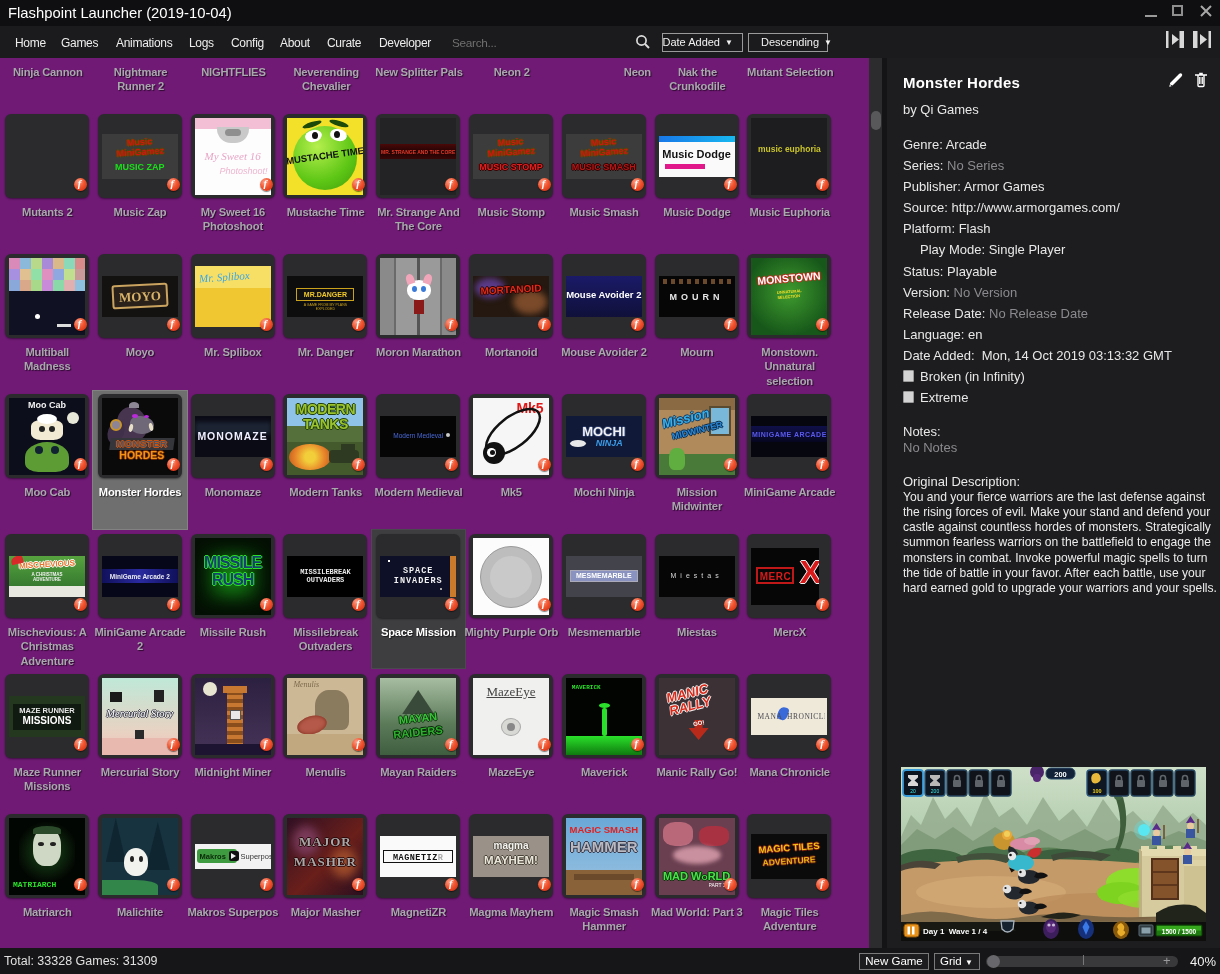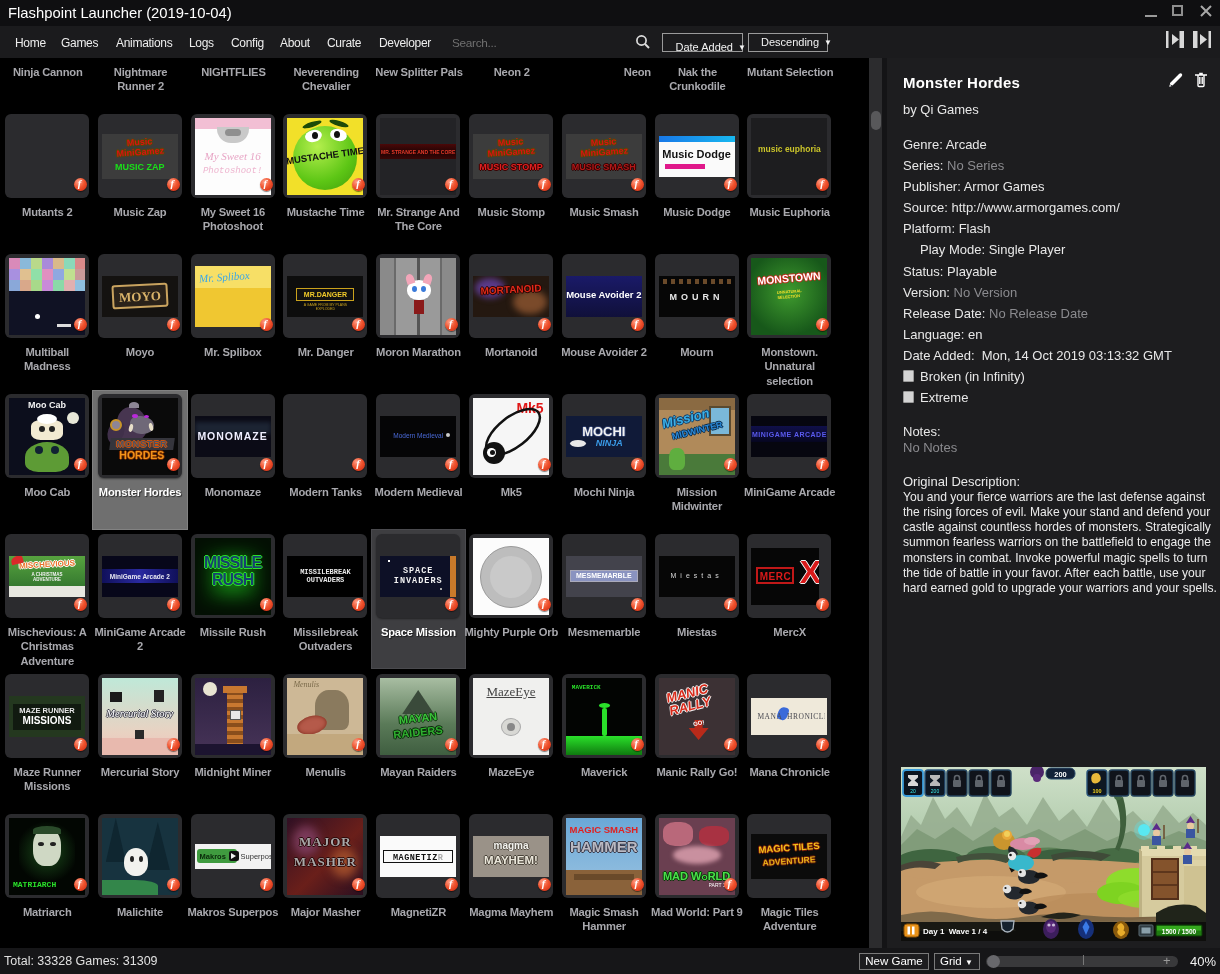--- a/index.html
+++ b/index.html
@@ -1,20 +1,20 @@
 <!DOCTYPE html>
 <html><head><meta charset="utf-8"><style>
 *{margin:0;padding:0;box-sizing:border-box;}
 html,body{width:1220px;height:974px;overflow:hidden;background:#242427;font-family:"Liberation Sans",sans-serif;}
 .abs{position:absolute;}
 #titlebar{left:0;top:0;width:1220px;height:26px;background:#0f0f11;}
 #titletxt{left:8px;top:5px;font-size:14.8px;color:#fff;}
 #menubar{left:0;top:26px;width:1220px;height:32px;background:#1b1b1d;}
 .mitem{top:36px;font-size:12px;letter-spacing:-0.3px;color:#ededed;}
-#browse{left:0;top:58px;width:882px;height:890px;background:#000000;overflow:hidden;}
+#browse{left:0;top:58px;width:882px;height:890px;background:#701a75;overflow:hidden;}
 #sidebar{left:887px;top:58px;width:333px;height:890px;background:#1d1d1f;overflow:hidden;}
 #divider{left:882px;top:58px;width:5px;height:890px;background:#141416;}
 #statusbar{left:0;top:948px;width:1220px;height:26px;background:#161618;}
 .tile{width:84px;height:84px;background:#2b2b2e;border-radius:6px;overflow:hidden;box-shadow:0 1px 2px rgba(0,0,0,0.45);}
 .lbl{font-weight:bold;font-size:11.2px;letter-spacing:-0.2px;line-height:14.4px;color:#a8a8ad;text-align:center;text-shadow:1px 1px 1px rgba(0,0,0,0.6);white-space:nowrap;}
 .lblw{color:#fff;}
 .badge{position:absolute;width:13px;height:13px;border-radius:50%;background:radial-gradient(circle at 35% 30%,#ff9f88,#f05530 45%,#d93417 80%);box-shadow:0 1px 1px rgba(0,0,0,.5);}
 .badge span{position:absolute;left:3.8px;top:-0.5px;color:#fff;font-size:10.5px;font-style:italic;font-weight:bold;font-family:"Liberation Serif",serif;}
 .sel{background:#6f6f6f;outline:1px solid #828282;}
 .hov{background:#3e3e41;outline:1px solid #4a4a4e;}
@@ -38,21 +38,21 @@
 <div class="abs mitem" style="left:189px;">Logs</div>
 <div class="abs mitem" style="left:231px;">Config</div>
 <div class="abs mitem" style="left:280px;">About</div>
 <div class="abs mitem" style="left:327px;">Curate</div>
 <div class="abs mitem" style="left:379px;">Developer</div>
 <div class="abs" style="left:452px;top:36px;font-size:11.8px;letter-spacing:-0.3px;color:#707070;">Search...</div>
 <svg class="abs" style="left:635px;top:34px" width="16" height="16">
     <circle cx="6.5" cy="6.5" r="4.6" fill="none" stroke="#dcdcdc" stroke-width="1.7"></circle>
     <line x1="10" y1="10" x2="14" y2="14" stroke="#dcdcdc" stroke-width="2"></line>
   </svg>
-<div class="abs" style="left:661.5px;top:33px;width:81px;height:19px;border:1px solid #9a9a9a;background:#1b1b1d;color:#f2f2f2;font-size:11px;line-height:26px;padding-left:13px;white-space:nowrap;">Date Added<span style="font-size:8px;position:relative;top:-1px;margin-left:5px;">▼</span></div>
+<div class="abs" style="left:661.5px;top:33px;width:81px;height:19px;border:1px solid #9a9a9a;background:#1b1b1d;color:#f2f2f2;font-size:11px;line-height:17px;padding-left:0;white-space:nowrap;">Date Added<span style="font-size:8px;position:relative;top:-1px;margin-left:5px;">▼</span></div>
 <div class="abs" style="left:748px;top:33px;width:80px;height:19px;border:1px solid #9a9a9a;background:#1b1b1d;color:#f2f2f2;font-size:11px;line-height:17px;padding-left:12px;white-space:nowrap;">Descending<span style="font-size:8px;position:relative;top:-1px;margin-left:5px;">▼</span></div>
 <svg class="abs" style="left:1166px;top:31px" width="18" height="17">
     <rect x="0" y="0" width="2.5" height="17" fill="#d8d8d8"></rect>
     <path d="M6 3 L13 8.5 L6 14 Z" fill="#d8d8d8"></path>
     <rect x="13.5" y="0" width="4.5" height="17" fill="#d8d8d8"></rect>
   </svg>
 <svg class="abs" style="left:1193px;top:31px" width="18" height="17">
     <rect x="0" y="0" width="4.5" height="17" fill="#d8d8d8"></rect>
     <path d="M7 3 L14 8.5 L7 14 Z" fill="#d8d8d8"></path>
     <rect x="15.5" y="0" width="2.5" height="17" fill="#d8d8d8"></rect>
@@ -82,21 +82,21 @@
         <span>f</span>
       </div>
     </div>
 <div class="abs lbl" style="left:93.3px;top:147px;width:93.5px;">Music Zap</div>
 <div class="abs tile" style="left:190.6px;top:56px;">
       <div class="art" style="left:4px;top:4px;width:76px;height:77px;background:#fdfdfd;">
         <div class="art" style="left:0;top:0;width:76px;height:11px;background:#f2bfd4;"></div>
         <div class="art" style="left:22px;top:9px;width:32px;height:16px;background:#c9c9c9;border-radius:0 0 14px 14px;"></div>
         <div class="art" style="left:30px;top:11px;width:16px;height:7px;background:#8f8f8f;border-radius:4px;"></div>
         <div class="art" style="left:0;top:32px;width:76px;text-align:center;font-style:italic;font-size:11px;color:#e8a6c6;font-family:'Liberation Serif',serif;">My Sweet 16</div>
-        <div class="art" style="left:0;top:48px;width:76px;text-align:center;font-style:italic;font-size:9px;color:#eeb5cf;font-family:Liberation Mono, monospace;">Photoshoot!</div>
+        <div class="art" style="left:11px;top:48px;width:76px;text-align:center;font-style:italic;font-size:9px;color:#eeb5cf;font-family:Liberation Sans, sans-serif;">Photoshoot!</div>
       </div>
       <div class="badge" style="left:69px;top:64px;">
         <span>f</span>
       </div>
     </div>
 <div class="abs lbl" style="left:186.1px;top:147px;width:93.5px;">My Sweet 16<br>Photoshoot</div>
 <div class="abs tile" style="left:283.4px;top:56px;">
       <div class="art" style="left:4px;top:4px;width:76px;height:77px;background:#f2e029;">
         <div class="art" style="left:6px;top:8px;width:64px;height:64px;border-radius:50%;background:radial-gradient(circle at 38% 32%,#b5ef4e,#5dc615 60%,#3f9b0a);"></div>
         <div class="art" style="left:18px;top:12px;width:17px;height:12px;background:#fff;border-radius:50%;transform:rotate(-14deg);"></div>
@@ -327,20 +327,28 @@
       <div class="art" style="left:4px;top:22px;width:76px;height:41px;background:#0b0b16;">
         <div class="art" style="left:0;top:6px;width:76px;height:12px;background:#1c2433;filter:blur(2px);"></div>
         <div class="art" style="left:0;top:14px;width:76px;text-align:center;font-size:10.5px;font-weight:bold;color:#eef;letter-spacing:1px;">MONOMAZE</div>
       </div>
       <div class="badge" style="left:69px;top:64px;">
         <span>f</span>
       </div>
     </div>
 <div class="abs lbl" style="left:186.1px;top:427px;width:93.5px;">Monomaze</div>
 <div class="abs tile" style="left:283.4px;top:336px;">
+      <div class="art" style="left:4px;top:4px;width:76px;height:77px;background:#8fc3e8;">
+        <div class="art" style="left:0;top:28px;width:76px;height:49px;background:#55703a;"></div>
+        <div class="art" style="left:0;top:44px;width:76px;height:33px;background:#44592c;"></div>
+        <div class="art" style="left:2px;top:46px;width:42px;height:26px;background:radial-gradient(circle,#f2cf3a 20%,#e8842a 60%,#b9541a);border-radius:50%;"></div>
+        <div class="art" style="left:42px;top:52px;width:30px;height:13px;background:#2e3a22;border-radius:4px;"></div>
+        <div class="art" style="left:54px;top:46px;width:14px;height:8px;background:#2e3a22;"></div>
+        <div class="art" style="left:2px;top:4px;width:72px;text-align:center;font-size:14px;font-weight:bold;color:#9bc32e;text-shadow:-1px 0 #22400a,0 -1px #22400a,1px 0 #22400a,0 1px #22400a;line-height:15px;letter-spacing:-0.5px;">MODERN<br>TANKS</div>
+      </div>
       <div class="badge" style="left:69px;top:64px;">
         <span>f</span>
       </div>
     </div>
 <div class="abs lbl" style="left:278.9px;top:427px;width:93.5px;">Modern Tanks</div>
 <div class="abs tile" style="left:376.2px;top:336px;">
       <div class="art" style="left:4px;top:22px;width:76px;height:41px;background:#050506;">
         <div class="art" style="left:0;top:16px;width:76px;text-align:center;font-size:6.5px;color:#4a6ad9;">Modern Medieval</div>
         <div class="art" style="left:66px;top:17px;width:4px;height:4px;background:#ccc;border-radius:50%;"></div>
       </div>
@@ -686,21 +694,21 @@
         <div class="art" style="left:4px;top:4px;width:30px;height:24px;background:#b9687a;border-radius:40%;"></div>
         <div class="art" style="left:40px;top:8px;width:30px;height:20px;background:#a83242;border-radius:40%;"></div>
         <div class="art" style="left:14px;top:28px;width:48px;height:18px;background:#c9909f;border-radius:50%;filter:blur(2px);"></div>
         <div class="art" style="left:2px;top:52px;width:72px;text-align:center;font-size:11px;font-weight:bold;color:#4ae04a;text-shadow:-1px 0 #0a3a0a,0 -1px #0a3a0a,1px 0 #0a3a0a,0 1px #0a3a0a;">MAD W<span style="font-size:8px;">O</span>RLD</div>
         <div class="art" style="left:50px;top:64px;width:20px;font-size:5px;color:#fff;">PART 1</div>
       </div>
       <div class="badge" style="left:69px;top:64px;">
         <span>f</span>
       </div>
     </div>
-<div class="abs lbl" style="left:650.1px;top:847px;width:93.5px;">Mad World: Part 9</div>
+<div class="abs lbl" style="left:650.1px;top:847px;width:93.5px;">Mad World: Part 3</div>
 <div class="abs tile" style="left:747.4px;top:756px;">
       <div class="art" style="left:4px;top:20px;width:76px;height:45px;background:#0b0b0b;">
         <div class="art" style="left:2px;top:8px;width:72px;text-align:center;font-size:9.5px;font-weight:bold;color:#f2c21a;text-shadow:-1px 0 #7a1a0a,0 -1px #7a1a0a,1px 0 #7a1a0a,0 1px #7a1a0a;transform:rotate(-4deg);">MAGIC TILES</div>
         <div class="art" style="left:2px;top:22px;width:72px;text-align:center;font-size:8.5px;font-weight:bold;color:#e8b51a;text-shadow:-1px 0 #6a1a0a,0 -1px #6a1a0a,1px 0 #6a1a0a,0 1px #6a1a0a;transform:rotate(-4deg);">ADVENTURE</div>
       </div>
       <div class="badge" style="left:69px;top:64px;">
         <span>f</span>
       </div>
     </div>
 <div class="abs lbl" style="left:742.9px;top:847px;width:93.5px;">Magic Tiles<br>Adventure</div>

